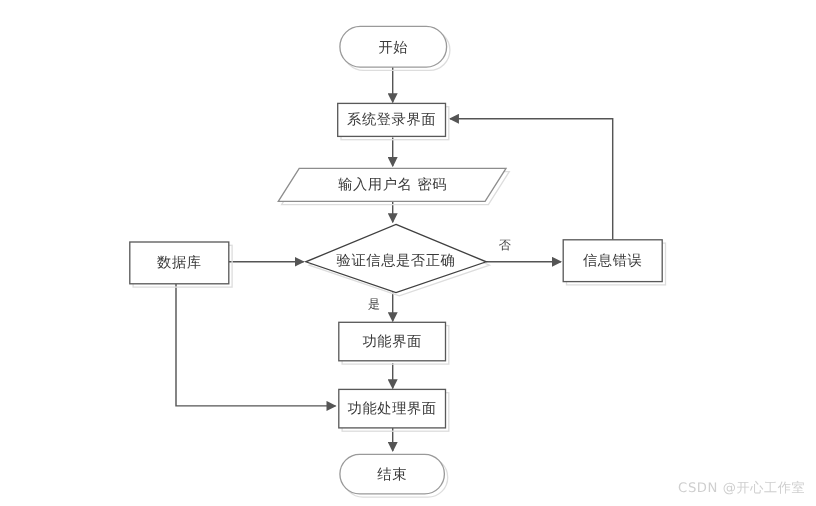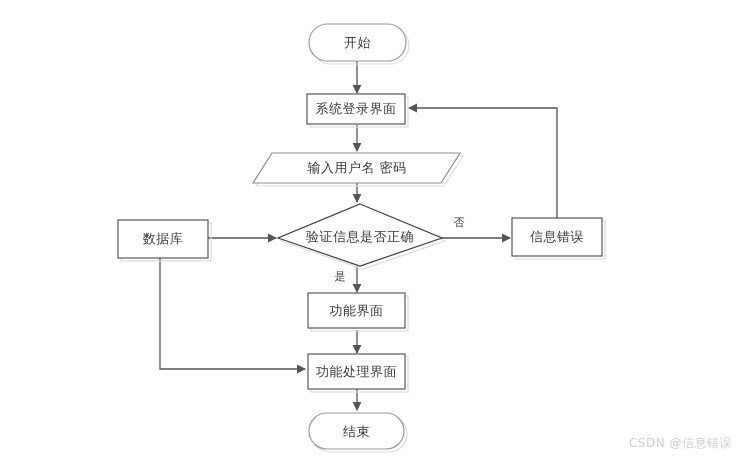--- a/index.html
+++ b/index.html
@@ -164,15 +164,15 @@
       <text class="node-label" x="356.5" y="372">功能处理界面</text>
     </g>
 
     <g>
       <rect class="shadow-shape" x="312" y="416" width="95" height="36" rx="18" ry="18"></rect>
       <rect class="node-shape terminator" x="309" y="413" width="95" height="36" rx="18" ry="18"></rect>
       <text class="node-label" x="356.5" y="432">结束</text>
     </g>
   </svg>
 
-  <div class="watermark">CSDN @信息错误</div>
+  <div class="watermark">CSDN @开心工作室</div>
 
 </div>
 
 </body></html>

